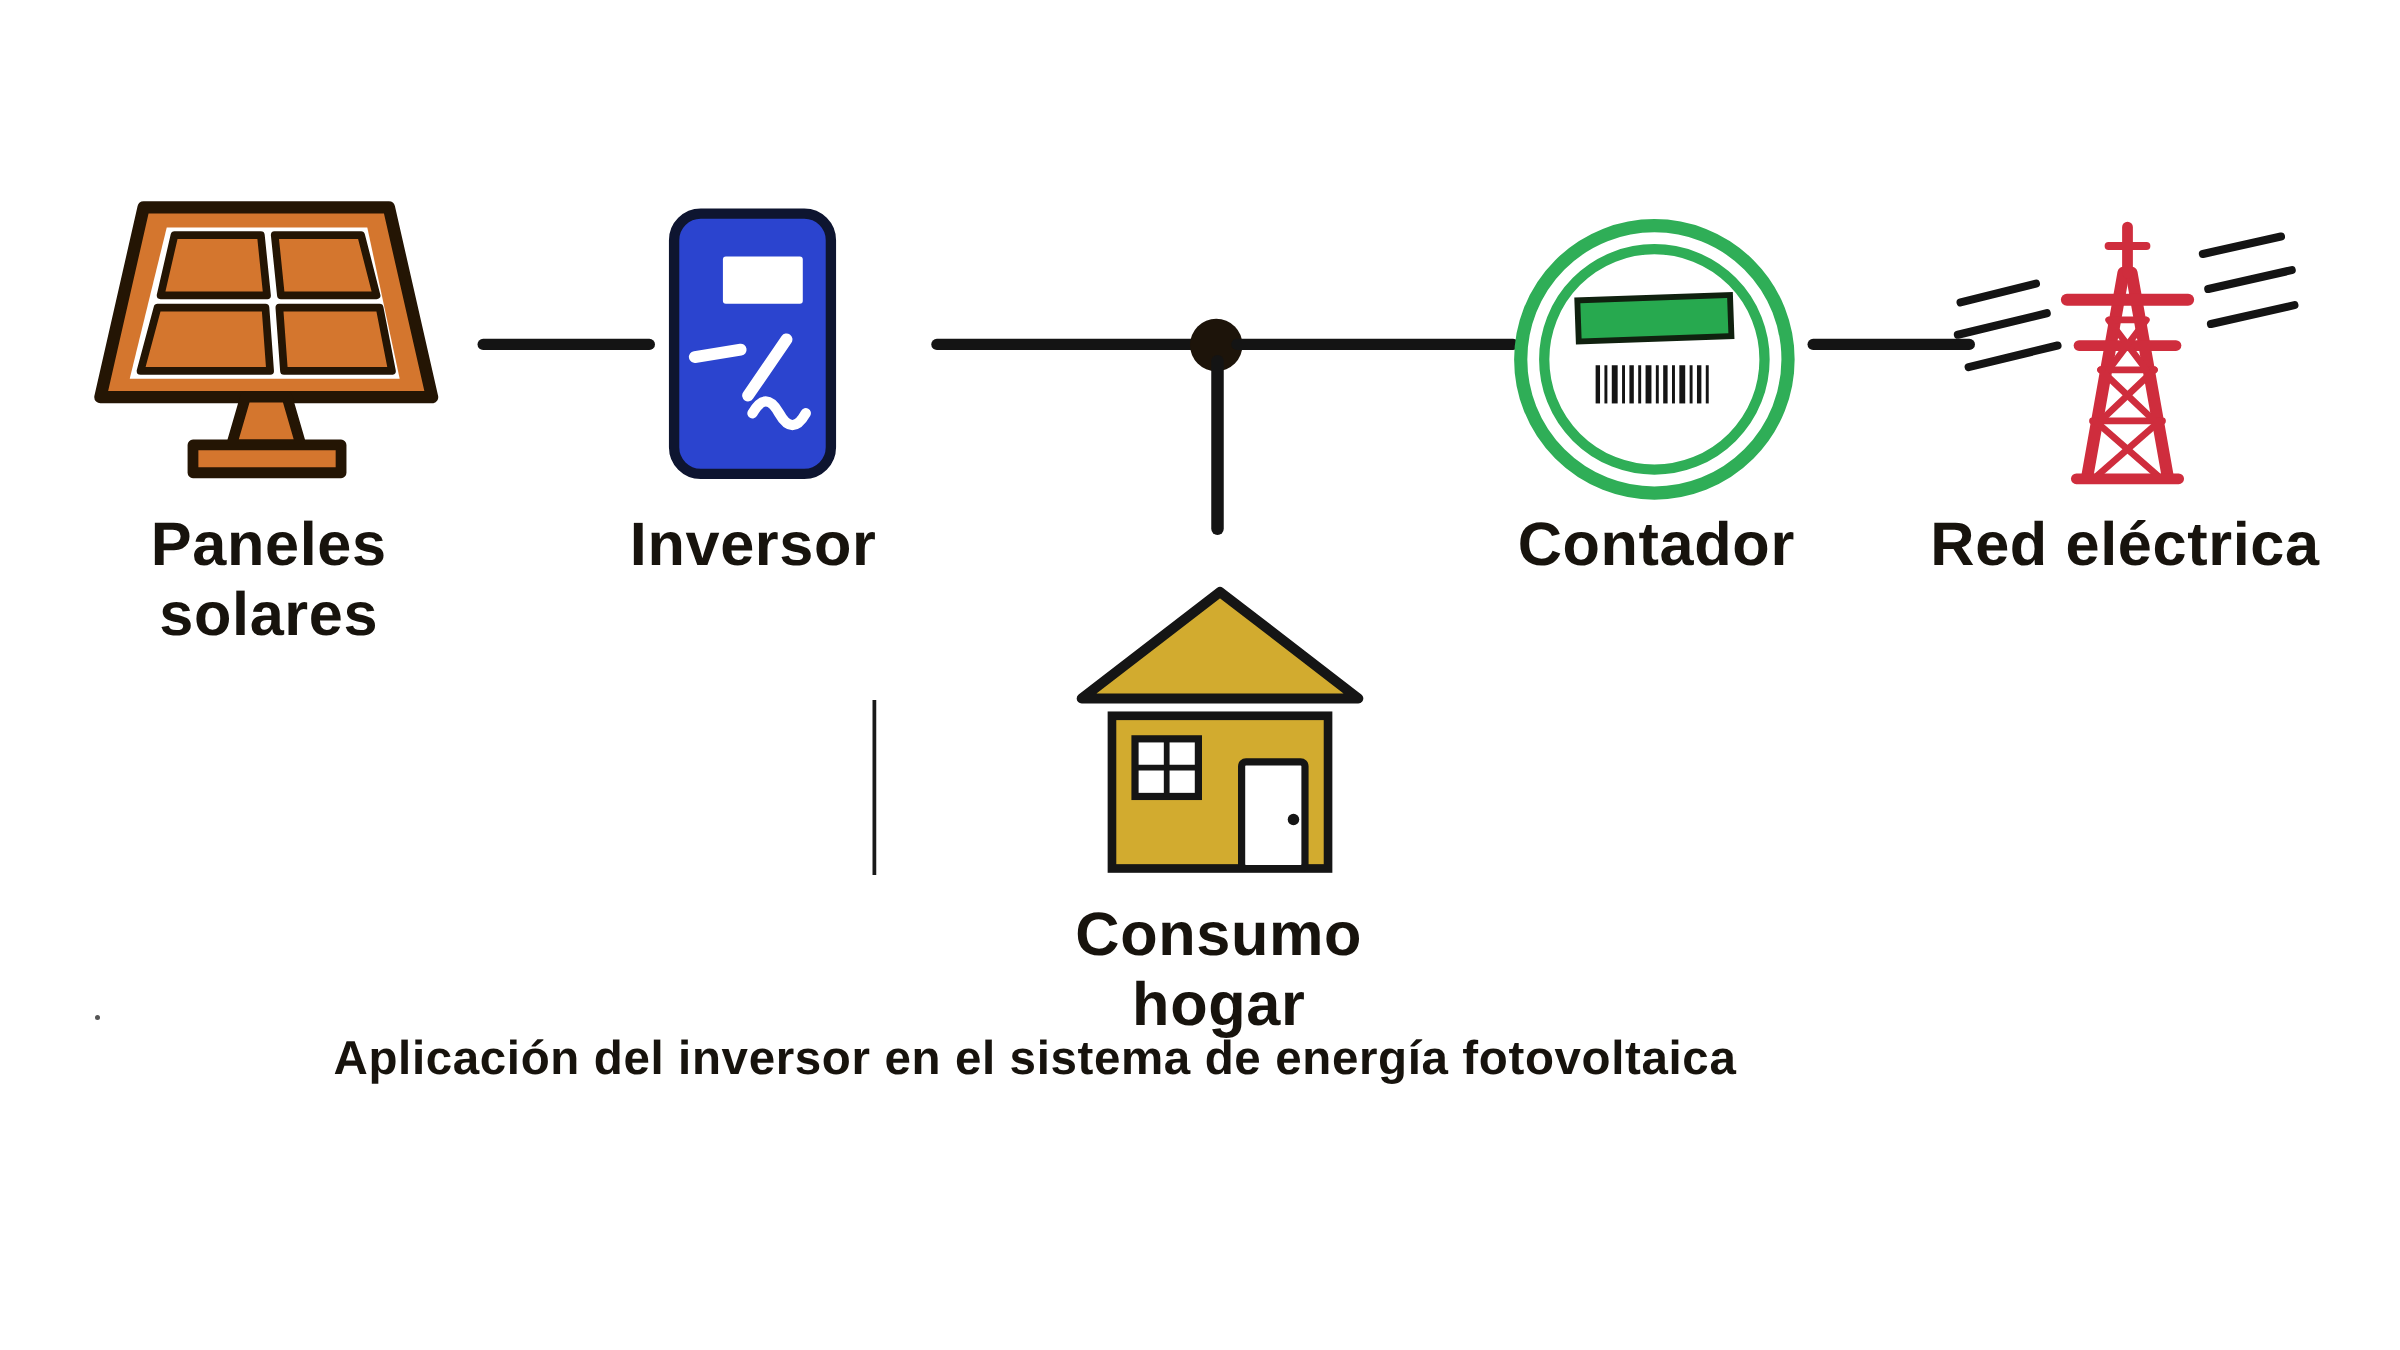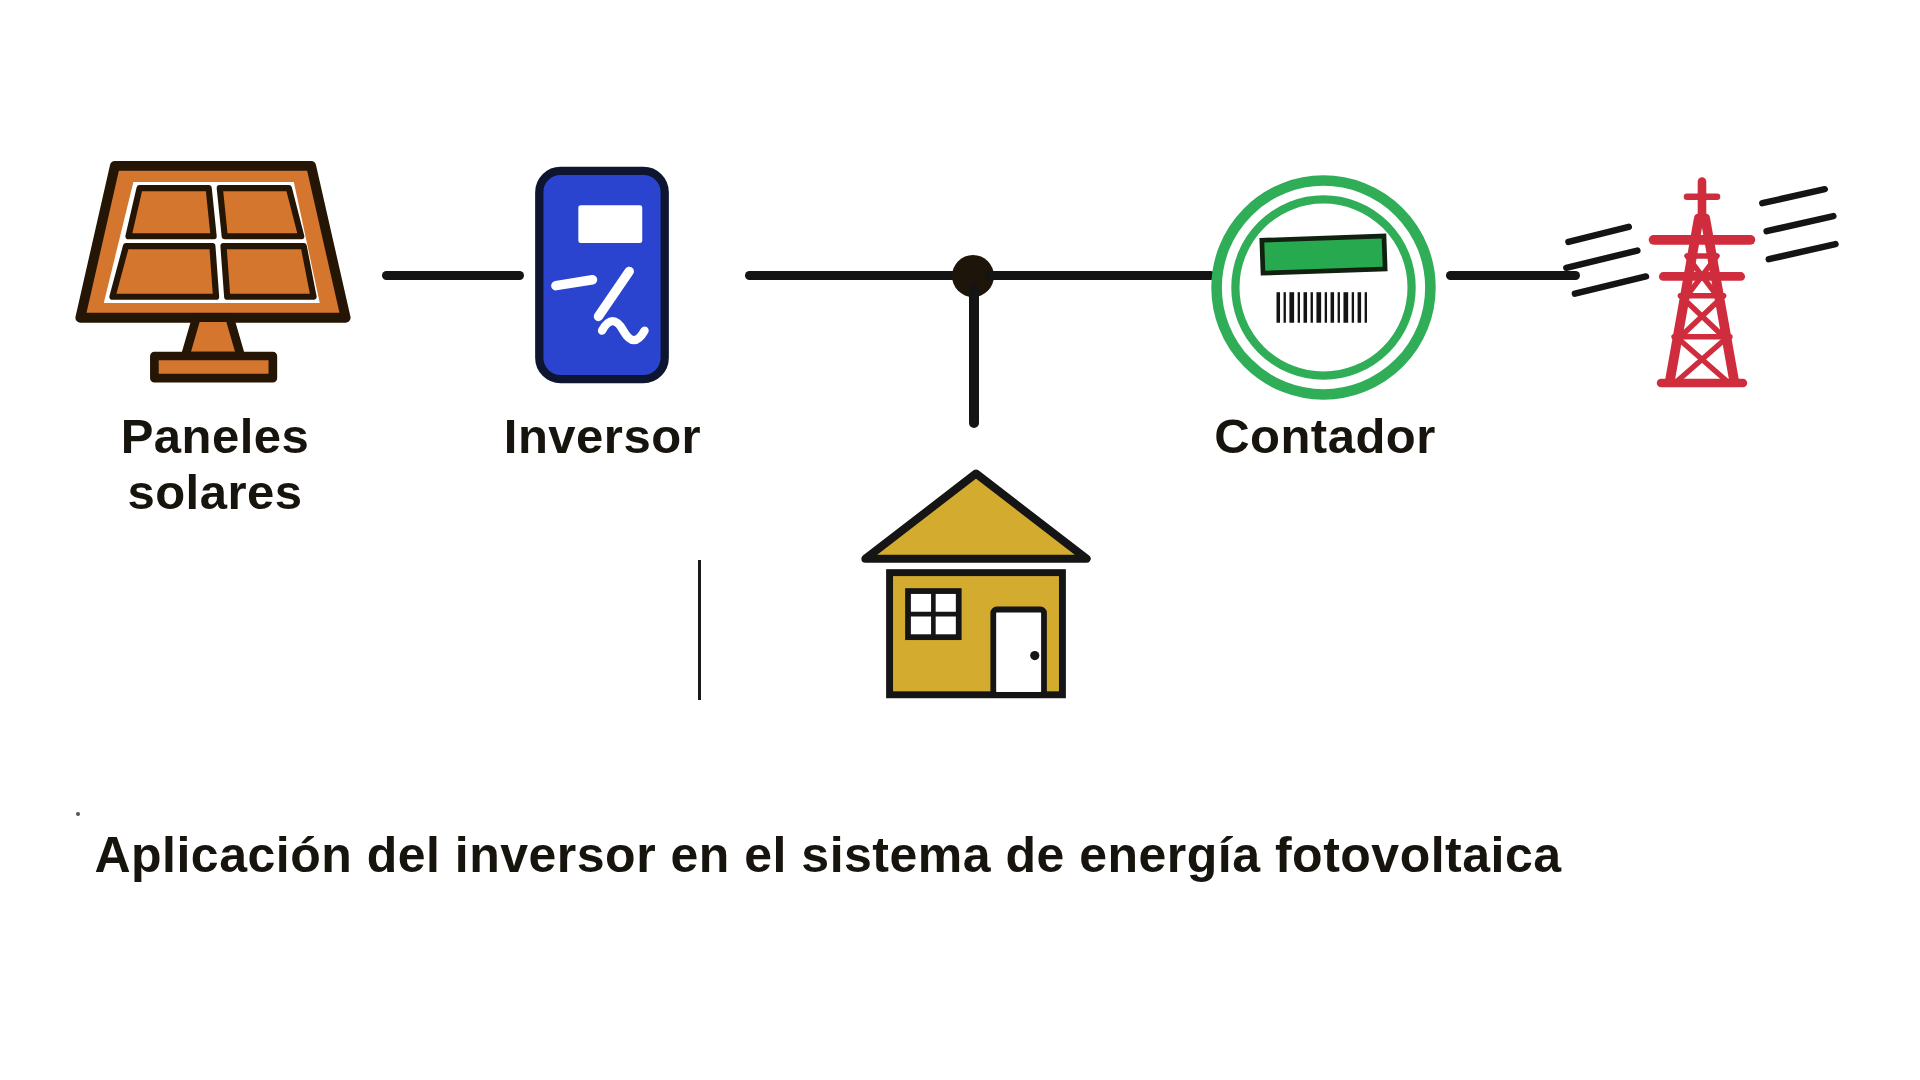--- a/index.html
+++ b/index.html
@@ -52,21 +52,21 @@
     border-radius: 50%;
     background: #555;
   }
   .diagram-title {
     position: absolute;
     left: 0;
     width: 1656px;
     top: 826px;
     text-align: center;
     font-weight: 800;
-    font-size: 50px;
+    font-size: 38px;
     letter-spacing: 0.5px;
     color: #17130d;
   }
 </style>
 </head>
 <body>
 
 <div class="stage">
 
   <div class="icon-box" style="left:68px; top:152px; width:290px; height:250px;">
@@ -171,19 +171,21 @@
       <line x1="68" y1="112" x2="68" y2="152" stroke="#151515" stroke-width="4"></line>
       <line x1="46" y1="132" x2="90" y2="132" stroke="#151515" stroke-width="4"></line>
       <rect x="120" y="128" width="44" height="74" rx="3" fill="#ffffff" stroke="#151515" stroke-width="5"></rect>
       <circle cx="156" cy="168" r="4" fill="#151515"></circle>
     </svg>
   </div>
 
   <div class="node-label" style="left:40px;  top:408px; width:350px;">Paneles solares</div>
   <div class="node-label" style="left:1180px; top:408px; width:290px;">Contador</div>
   <div class="node-label" style="left:470px; top:408px; width:265px;">Inversor</div>
+  <div class="node-label" style="left:1540px; top:408px; width:320px;">Red eléctrica</div>
+  <div class="node-label" style="left:810px; top:720px; width:330px;">Consumo hogar</div>
 
   <div class="stray-line" style="left:698px; top:560px; height:140px;"></div>
   <div class="stray-dot" style="left:76px; top:812px;"></div>
 
   <div class="diagram-title">Aplicación del inversor en el sistema de energía fotovoltaica</div>
 
 </div>
 
 </body></html>

